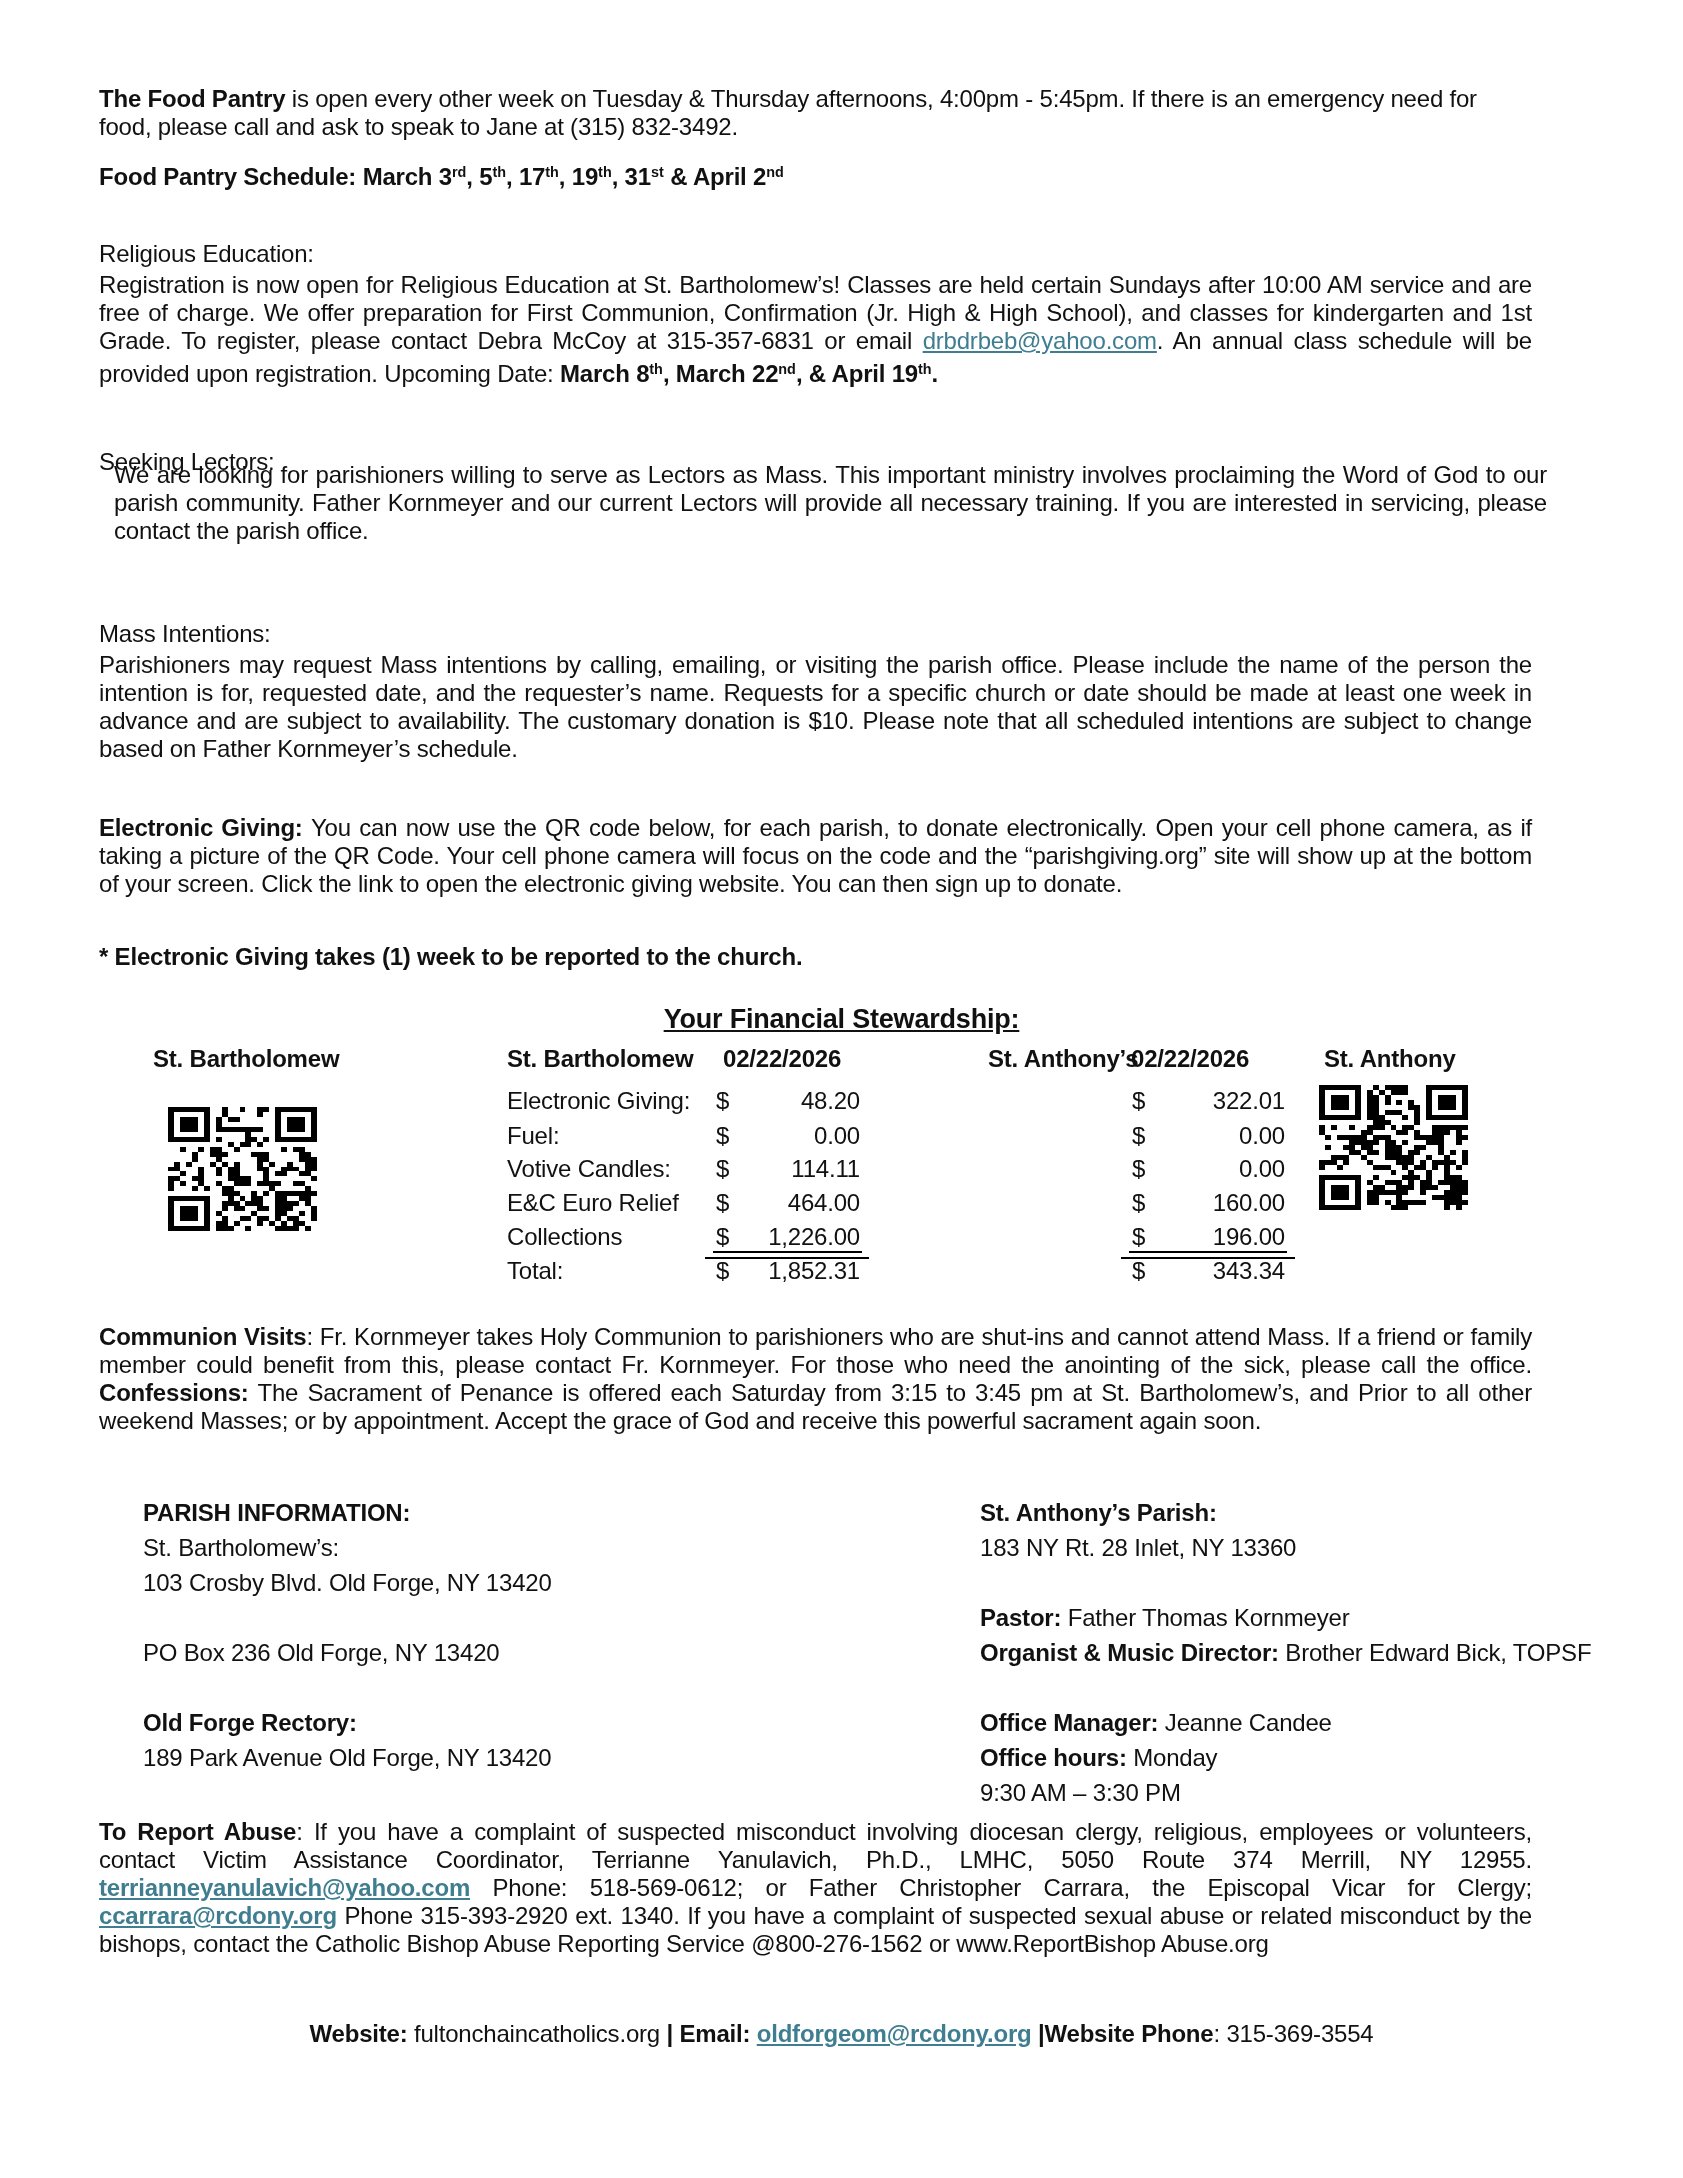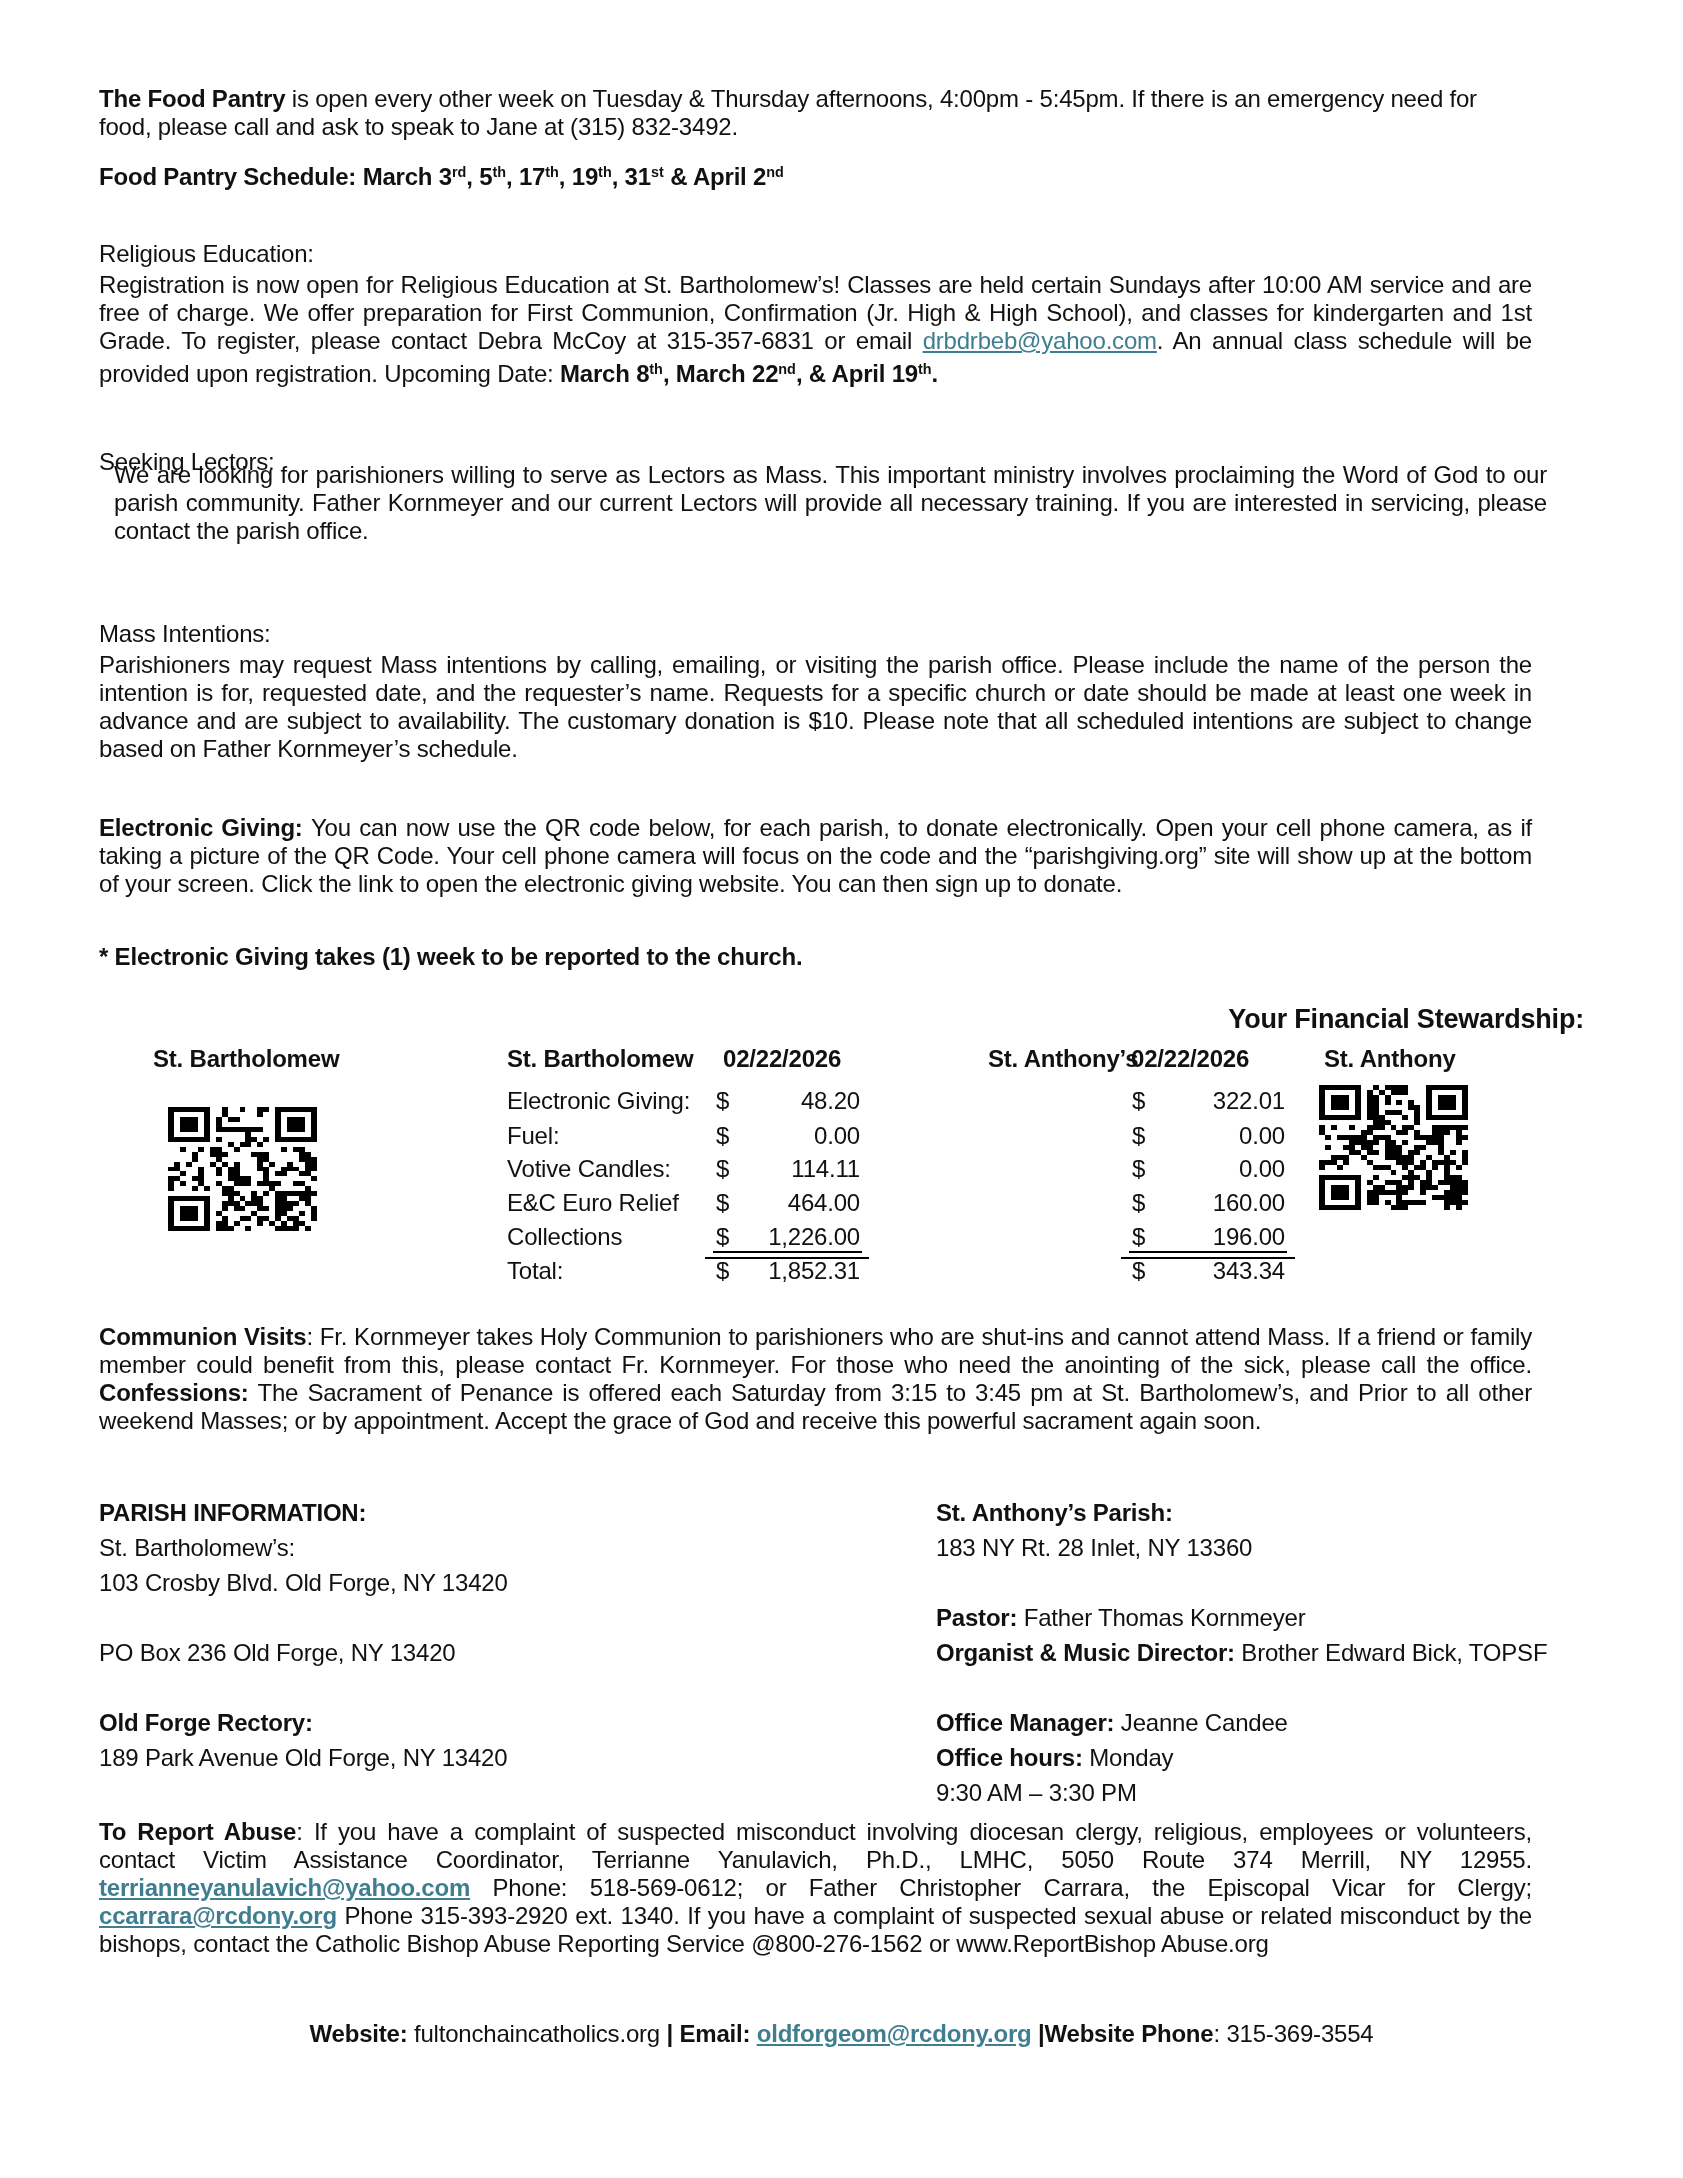--- a/index.html
+++ b/index.html
@@ -8,33 +8,33 @@
     position:relative; width:1683px; height:2178px; background:#ffffff;
     font-family:"Liberation Sans","DejaVu Sans",sans-serif;
     color:var(--ink); font-size:24px; letter-spacing:-0.2px;
   }
   .para{position:absolute; left:99px; width:1433px; text-align:justify; line-height:28px;}
   .noj{text-align:left;}
   .h{position:absolute; left:99px; font-weight:400; line-height:36px;}
   .b{font-weight:700;}
   .sup{font-size:0.6em; vertical-align:0.55em; letter-spacing:0;}
   .lnk{color:var(--link); text-decoration:underline;}
-  .title{position:absolute; left:99px; width:1485px; text-align:right; font-weight:700; font-size:27px;}
+  .title{position:absolute; left:99px; width:1485px; text-align:center; font-weight:700; font-size:27px;text-decoration:underline;}
   .hdr{position:absolute; font-weight:700; white-space:nowrap;}
   .hdr.u{text-decoration-thickness:2px; text-underline-offset:5px;}
   .trow{position:absolute; left:0; width:1683px; height:34px; white-space:nowrap;}
   .tlabel{position:absolute; left:507px;}
   .tsym.s1{position:absolute; left:716px;}
   .tamt.a1{position:absolute; left:731px; width:129px; text-align:right;}
   .tsym.s2{position:absolute; left:1132px;}
   .tamt.a2{position:absolute; left:1146px; width:139px; text-align:right;}
   .sumline{position:absolute; border-bottom:2px solid #000; height:0;}
   .qr{position:absolute; background:#fff;}
   .qr svg{display:block; width:100%; height:100%;}
-  .col{position:absolute; width:614px; line-height:35px;}
+  .col{position:absolute; width:614px; line-height:35px;margin-left:44px;}
   .pline{height:35px; white-space:nowrap;}
   .footer{position:absolute; left:99px; width:1485px; text-align:center; line-height:36px; white-space:nowrap;}
 </style>
 </head>
 <body>
 
 <div class="page">
 
   <div class="para noj" style="top:85px;"><span class="b">The Food Pantry</span><span> is open every other week on Tuesday &amp; Thursday afternoons, 4:00pm - 5:45pm. If there is an emergency need for food, please call and ask to speak to Jane at (315) 832-3492.</span></div>
   <div class="para noj" style="top:158px;"><span class="b">Food Pantry Schedule: March 3</span><span class="b sup">rd</span><span class="b">, 5</span><span class="b sup">th</span><span class="b">, 17</span><span class="b sup">th</span><span class="b">, 19</span><span class="b sup">th</span><span class="b">, 31</span><span class="b sup">st</span><span class="b"> &amp; April 2</span><span class="b sup">nd</span></div>

